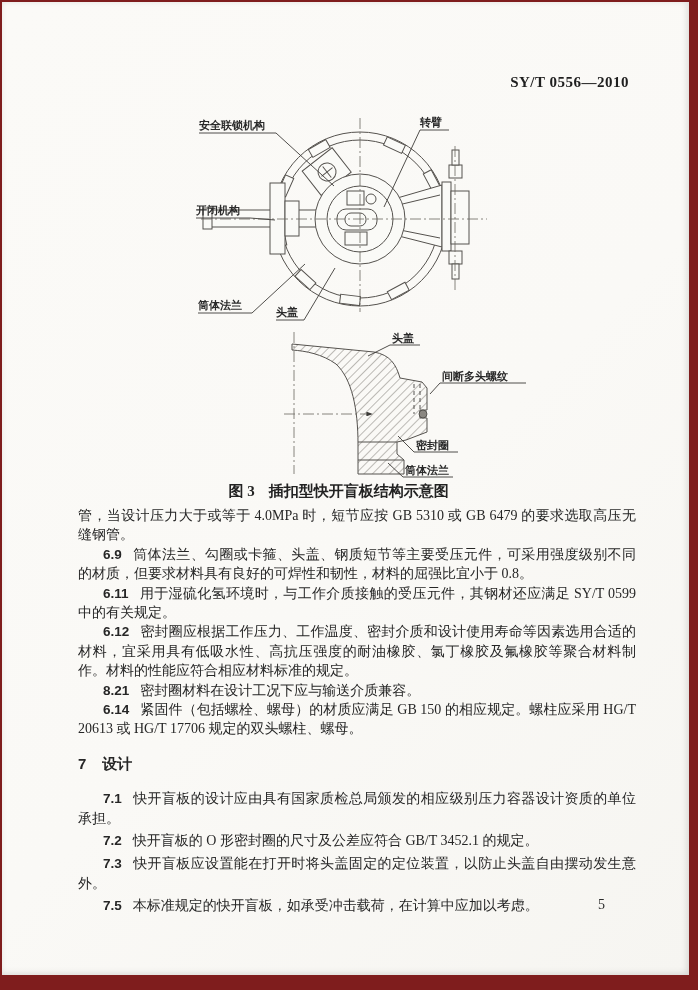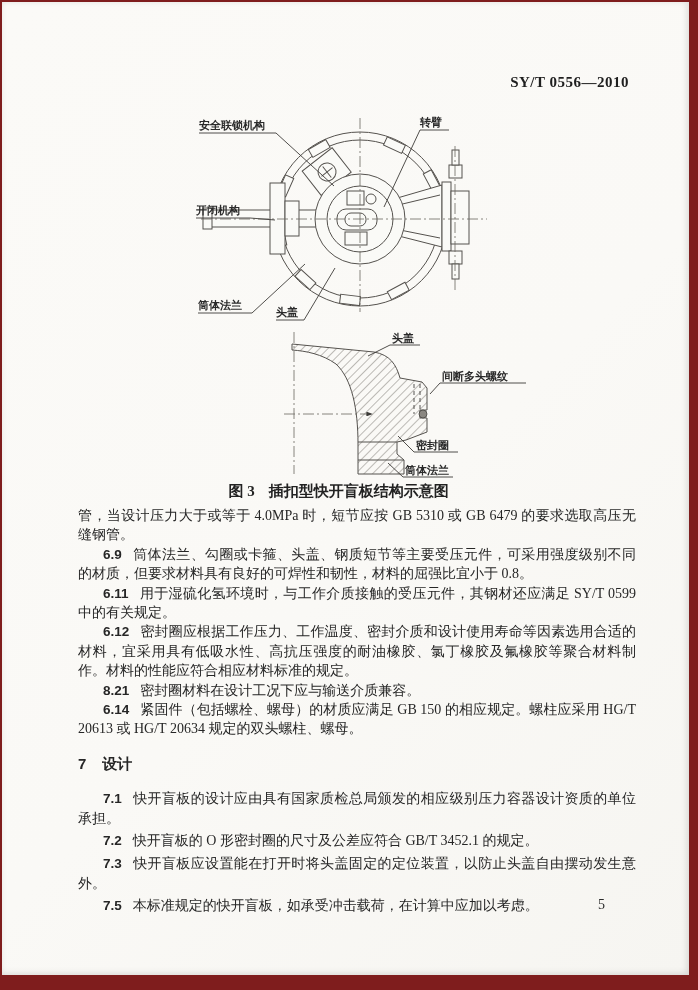--- a/index.html
+++ b/index.html
@@ -176,21 +176,21 @@
       <span class="cap-num">图 3</span><span>插扣型快开盲板结构示意图</span>
     </div>
 
     <div class="body-text">
       <p><span>管，当设计压力大于或等于 4.0MPa 时，短节应按 GB 5310 或 GB 6479 的要求选取高压无缝钢管。</span></p>
 
       <p><span class="clause-num">6.9</span><span>筒体法兰、勾圈或卡箍、头盖、钢质短节等主要受压元件，可采用强度级别不同的材质，但要求材料具有良好的可焊性和韧性，材料的屈强比宜小于 0.8。</span></p>
       <p><span class="clause-num">6.11</span><span>用于湿硫化氢环境时，与工作介质接触的受压元件，其钢材还应满足 SY/T 0599 中的有关规定。</span></p>
       <p><span class="clause-num">6.12</span><span>密封圈应根据工作压力、工作温度、密封介质和设计使用寿命等因素选用合适的材料，宜采用具有低吸水性、高抗压强度的耐油橡胶、氯丁橡胶及氟橡胶等聚合材料制作。材料的性能应符合相应材料标准的规定。</span></p>
       <p><span class="clause-num">8.21</span><span>密封圈材料在设计工况下应与输送介质兼容。</span></p>
-      <p><span class="clause-num">6.14</span><span>紧固件（包括螺栓、螺母）的材质应满足 GB 150 的相应规定。螺柱应采用 HG/T 20613 或 HG/T 20634 规定的双头螺柱、螺母。</span></p>
+      <p><span class="clause-num">6.14</span><span>紧固件（包括螺栓、螺母）的材质应满足 GB 150 的相应规定。螺柱应采用 HG/T 20613 或 HG/T 17706 规定的双头螺柱、螺母。</span></p>
 
       <p class="sec-heading"><span class="sec-num">7</span><span>设计</span></p>
 
       <div class="c7">
         <p><span class="clause-num">7.1</span><span>快开盲板的设计应由具有国家质检总局颁发的相应级别压力容器设计资质的单位承担。</span></p>
         <p><span class="clause-num">7.2</span><span>快开盲板的 O 形密封圈的尺寸及公差应符合 GB/T 3452.1 的规定。</span></p>
         <p><span class="clause-num">7.3</span><span>快开盲板应设置能在打开时将头盖固定的定位装置，以防止头盖自由摆动发生意外。</span></p>
         <p><span class="clause-num">7.5</span><span>本标准规定的快开盲板，如承受冲击载荷，在计算中应加以考虑。</span></p>
       </div>
     </div>

